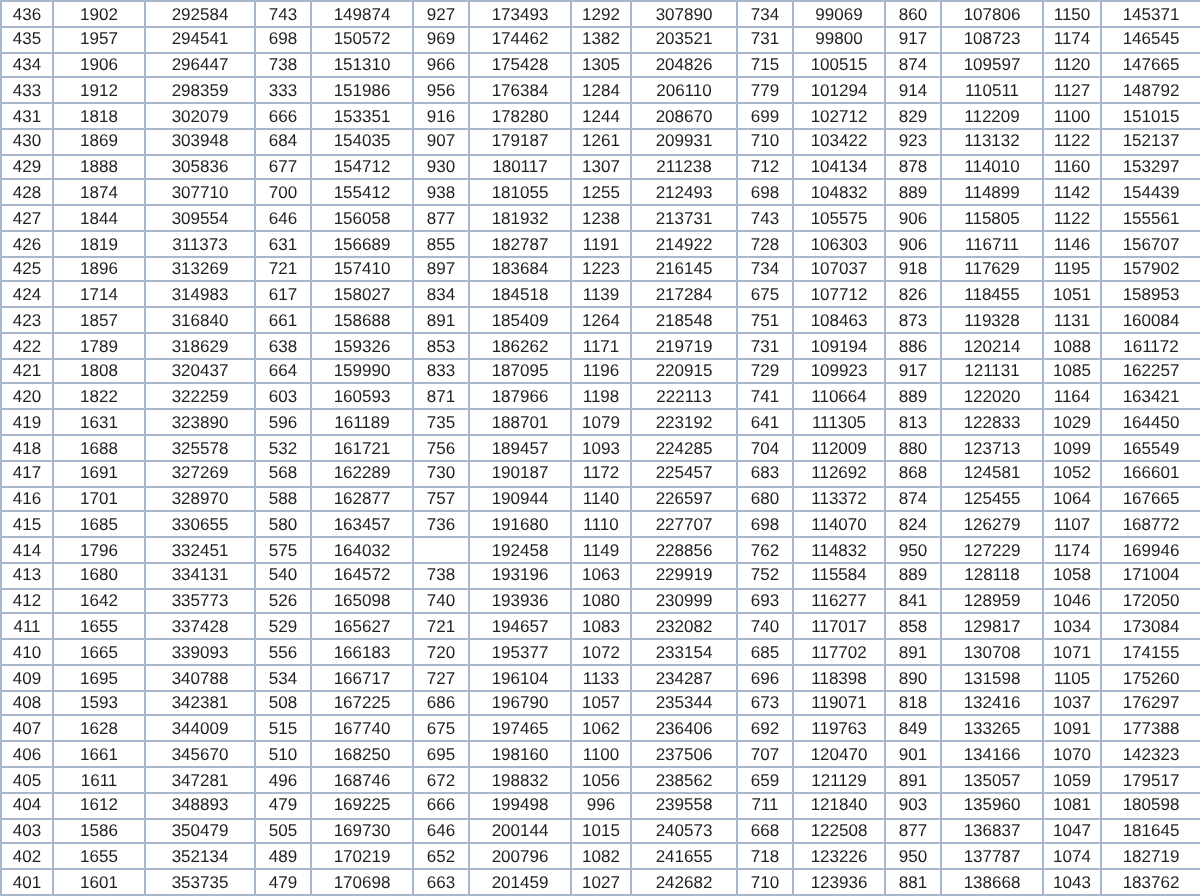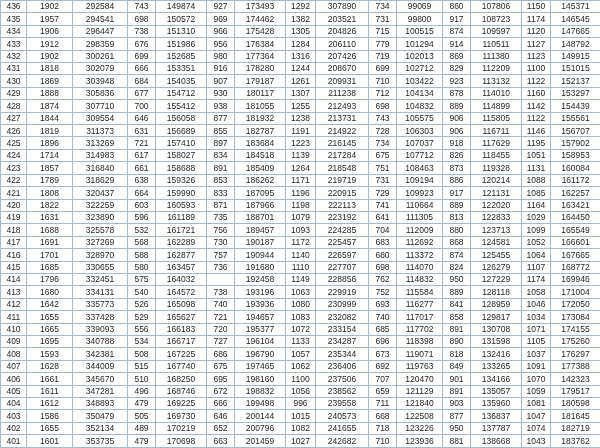--- a/index.html
+++ b/index.html
@@ -99,49 +99,32 @@
         <td style="border-color: rgb(168, 184, 204);">100515</td>
         <td style="border-color: rgb(168, 184, 204);">874</td>
         <td style="border-color: rgb(168, 184, 204);">109597</td>
         <td style="border-color: rgb(168, 184, 204);">1120</td>
         <td style="border-color: rgb(168, 184, 204);">147665</td>
       </tr>
       <tr>
         <td style="border-color: rgb(168, 184, 204);">433</td>
         <td style="border-color: rgb(168, 184, 204);">1912</td>
         <td style="border-color: rgb(168, 184, 204);">298359</td>
-        <td style="border-color: rgb(168, 184, 204);">676</td>
+        <td style="border-color: rgb(168, 184, 204);">333</td>
         <td style="border-color: rgb(168, 184, 204);">151986</td>
         <td style="border-color: rgb(168, 184, 204);">956</td>
         <td style="border-color: rgb(168, 184, 204);">176384</td>
         <td style="border-color: rgb(168, 184, 204);">1284</td>
         <td style="border-color: rgb(168, 184, 204);">206110</td>
         <td style="border-color: rgb(168, 184, 204);">779</td>
         <td style="border-color: rgb(168, 184, 204);">101294</td>
         <td style="border-color: rgb(168, 184, 204);">914</td>
         <td style="border-color: rgb(168, 184, 204);">110511</td>
         <td style="border-color: rgb(168, 184, 204);">1127</td>
         <td style="border-color: rgb(168, 184, 204);">148792</td>
-      </tr>
-      <tr>
-        <td style="border-color: rgb(168, 184, 204);">432</td>
-        <td style="border-color: rgb(168, 184, 204);">1902</td>
-        <td style="border-color: rgb(168, 184, 204);">300261</td>
-        <td style="border-color: rgb(168, 184, 204);">699</td>
-        <td style="border-color: rgb(168, 184, 204);">152685</td>
-        <td style="border-color: rgb(168, 184, 204);">980</td>
-        <td style="border-color: rgb(168, 184, 204);">177364</td>
-        <td style="border-color: rgb(168, 184, 204);">1316</td>
-        <td style="border-color: rgb(168, 184, 204);">207426</td>
-        <td style="border-color: rgb(168, 184, 204);">719</td>
-        <td style="border-color: rgb(168, 184, 204);">102013</td>
-        <td style="border-color: rgb(168, 184, 204);">869</td>
-        <td style="border-color: rgb(168, 184, 204);">111380</td>
-        <td style="border-color: rgb(168, 184, 204);">1123</td>
-        <td style="border-color: rgb(168, 184, 204);">149915</td>
       </tr>
       <tr>
         <td style="border-color: rgb(168, 184, 204);">431</td>
         <td style="border-color: rgb(168, 184, 204);">1818</td>
         <td style="border-color: rgb(168, 184, 204);">302079</td>
         <td style="border-color: rgb(168, 184, 204);">666</td>
         <td style="border-color: rgb(168, 184, 204);">153351</td>
         <td style="border-color: rgb(168, 184, 204);">916</td>
         <td style="border-color: rgb(168, 184, 204);">178280</td>
         <td style="border-color: rgb(168, 184, 204);">1244</td>

